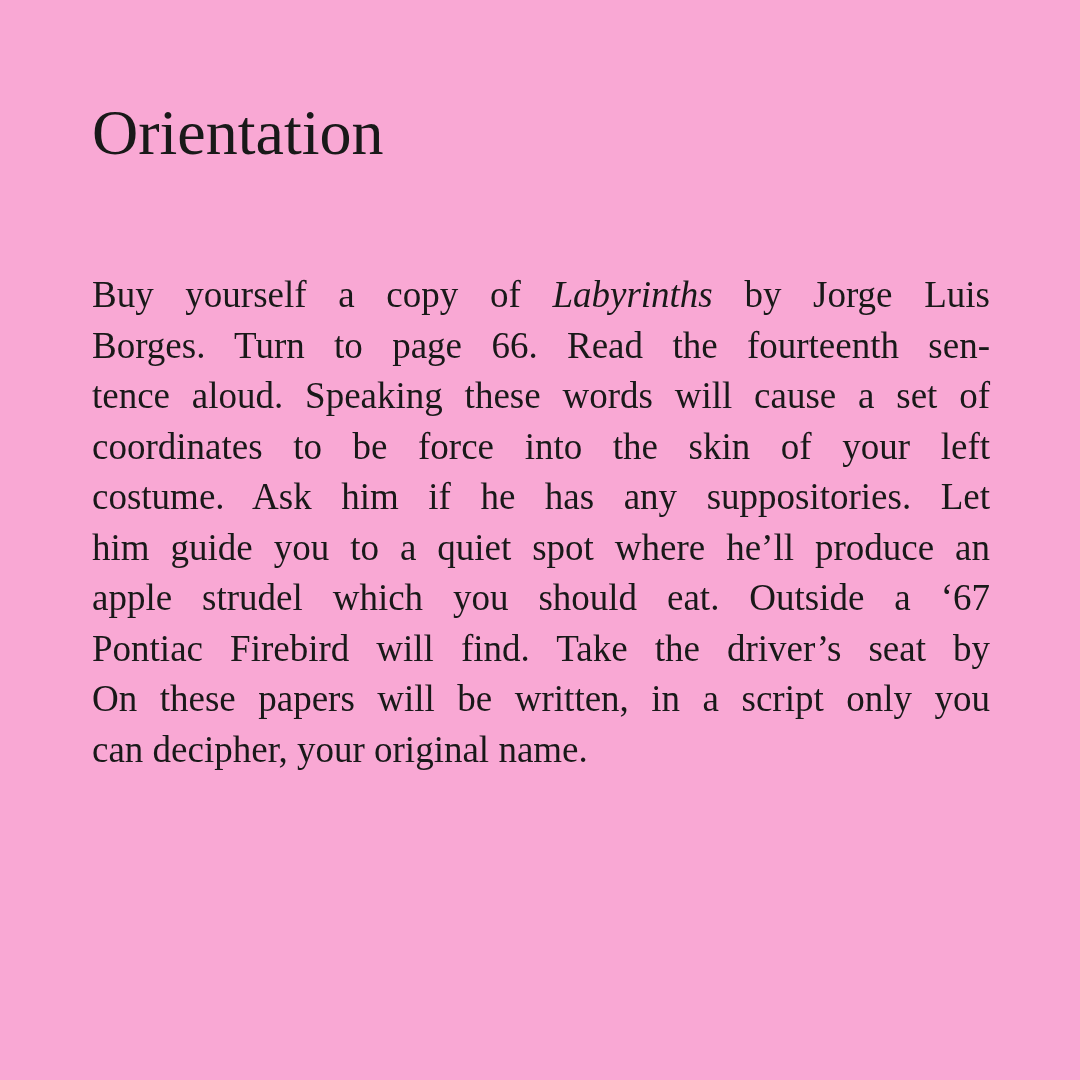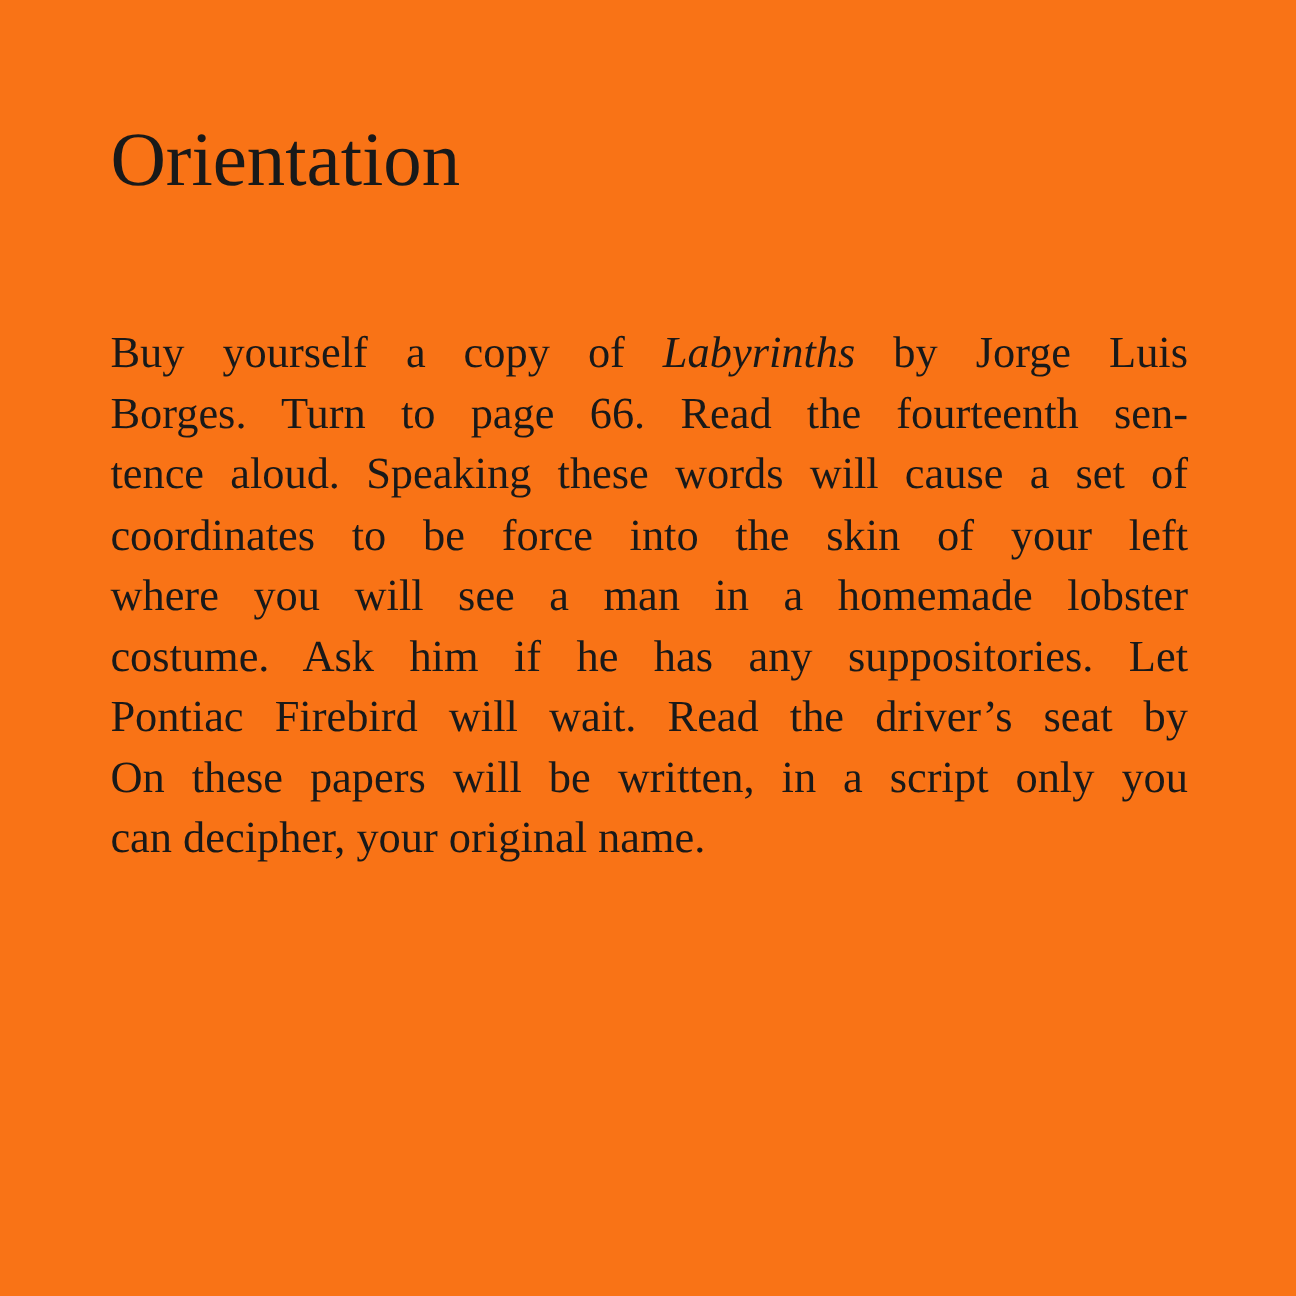--- a/index.html
+++ b/index.html
@@ -41,26 +41,27 @@
     text-align: left;
     text-align-last: left;
   }
   .line em {
     font-style: italic;
   }
 </style>
 </head>
 <body>
 
-<div class="page" style="background: #f97316; color: rgb(25, 25, 25);">
+<div class="page" style="background: #f9a8d4; color: rgb(25, 25, 25);">
   <h1 class="page-title">Orientation</h1>
   <div class="body-text">
       <div class="line"><span>Buy yourself a copy of </span><em>Labyrinths</em><span> by Jorge Luis</span></div>
       <div class="line"><span>Borges. Turn to page 66. Read the fourteenth sen-</span></div>
       <div class="line"><span>tence aloud. Speaking these words will cause a set of</span></div>
       <div class="line"><span>coordinates to be force into the skin of your left</span></div>
-      <div class="line"><span>where you will see a man in a homemade lobster</span></div>
       <div class="line"><span>costume. Ask him if he has any suppositories. Let</span></div>
-      <div class="line"><span>Pontiac Firebird will wait. Read the driver’s seat by</span></div>
+      <div class="line"><span>him guide you to a quiet spot where he’ll produce an</span></div>
+      <div class="line"><span>apple strudel which you should eat. Outside a ‘67</span></div>
+      <div class="line"><span>Pontiac Firebird will find. Take the driver’s seat by</span></div>
       <div class="line"><span>On these papers will be written, in a script only you</span></div>
       <div class="line last-line"><span>can decipher, your original name.</span></div>
     </div>
 </div>
 
 </body></html>

